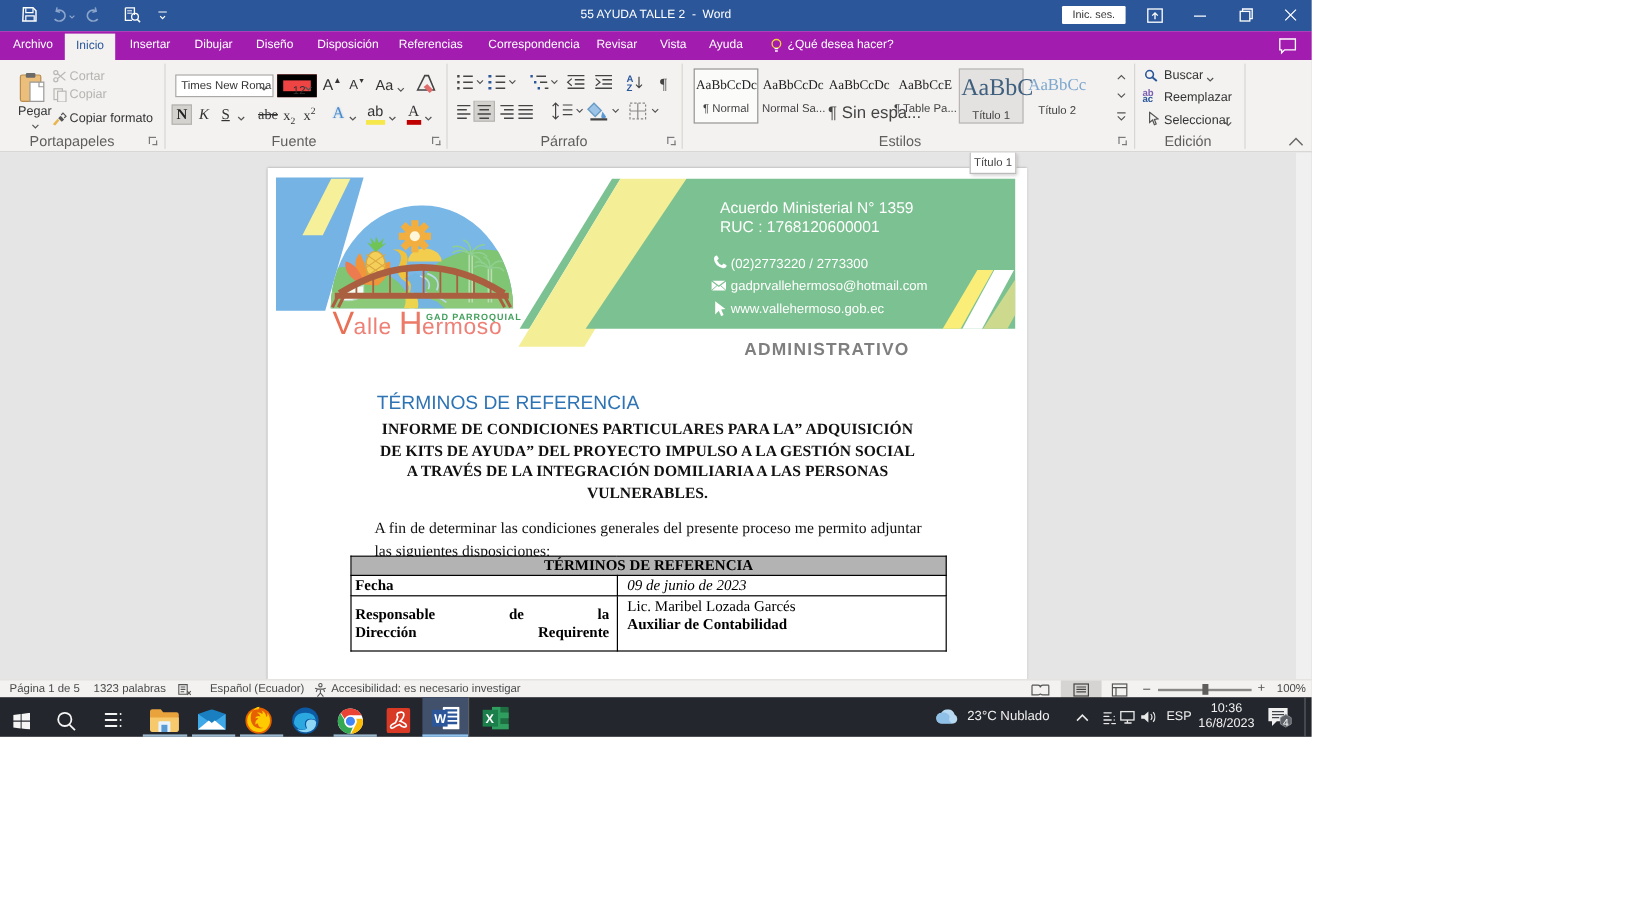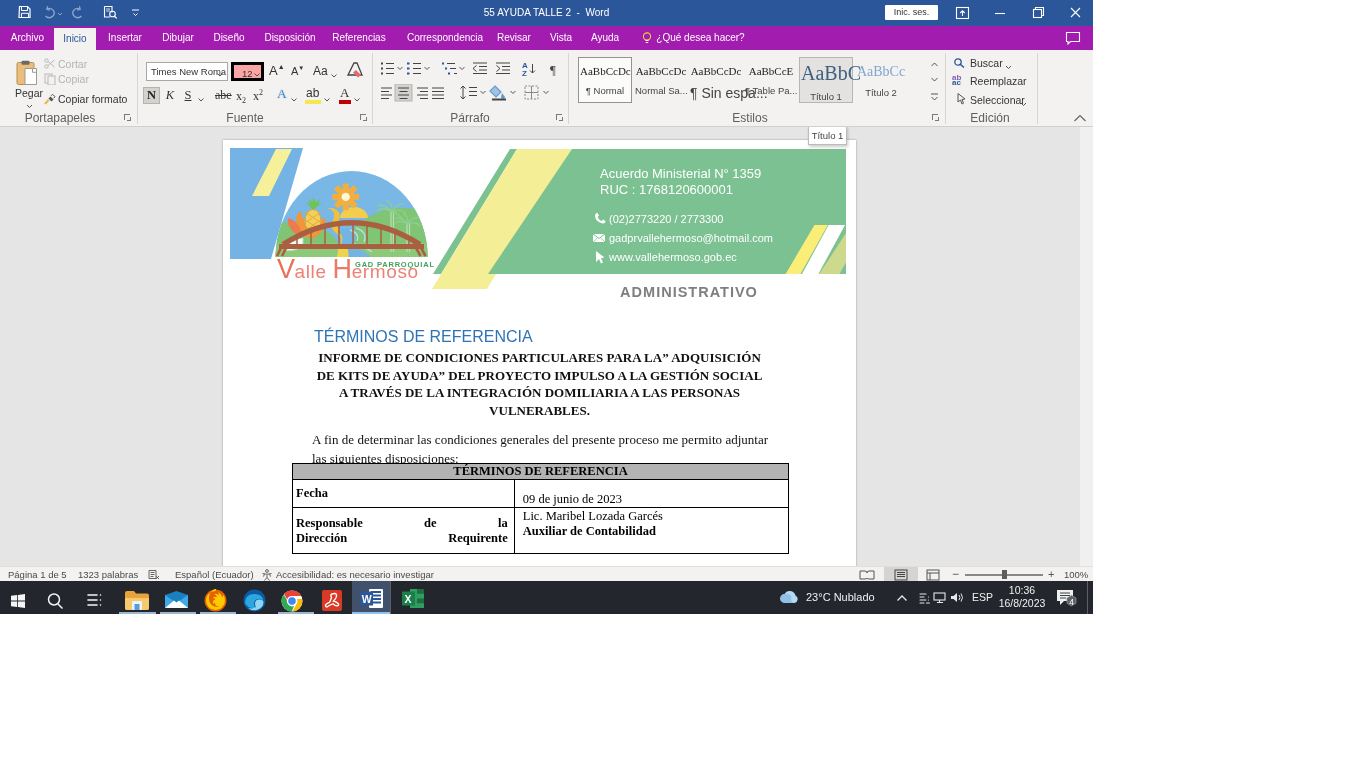--- a/index.html
+++ b/index.html
@@ -130,21 +130,21 @@
           <path d="M8 2.8 l1.5 -1.5 l2.5 2.5 l-1.5 1.5" fill="none" stroke="#555"></path>
       </svg>
       <div class="abs" style="left:58px;top:43px;font-size:10.5px;color:#333;">Copiar formato</div>
       <div class="glabel" style="left:20px;width:80px;">Portapapeles</div>
       <div class="launcher" style="left:122px;"></div>
 
       <div class="abs" style="left:146px;top:12px;width:82px;height:19px;background:#fff;border:1px solid #aaa8a6;font-size:9.5px;color:#333;line-height:17px;padding-left:4px;">Times New Roma</div>
       <div class="abs" style="left:216px;top:18px;"><svg width="8" height="6">
             <path d="M1.5 1.5 l2.5 2.5 L6.5 1.5" stroke="#555" fill="none"></path>
           </svg></div>
-      <div class="abs" style="left:231px;top:12px;width:33px;height:19px;background:#fca5a5;border:3px solid #000000;font-size:9.5px;color:#333;line-height:17px;padding-left:8px;">12</div>
+      <div class="abs" style="left:231px;top:12px;width:33px;height:19px;background:#ef4444;border:5px solid #000000;font-size:9.5px;color:#333;line-height:17px;padding-left:8px;">12</div>
       <div class="abs" style="left:253px;top:18px;"><svg width="8" height="6">
             <path d="M1.5 1.5 l2.5 2.5 L6.5 1.5" stroke="#555" fill="none"></path>
           </svg></div>
       <div class="abs" style="left:269px;top:13px;font-size:13px;color:#333;">A<span style="font-size:7px;vertical-align:6px;">▲</span></div>
       <div class="abs" style="left:291px;top:15px;font-size:11px;color:#333;">A<span style="font-size:6px;vertical-align:5px;">▼</span></div>
       <div class="abs" style="left:313px;top:14px;font-size:12px;color:#333;">Aa</div>
       <div class="abs" style="left:330px;top:19px;"><svg width="8" height="6">
             <path d="M1.5 1.5 l2.5 2.5 L6.5 1.5" stroke="#555" fill="none"></path>
           </svg></div>
       <svg class="abs" style="left:346px;top:11px;" width="18" height="18" viewBox="0 0 18 18">
@@ -375,21 +375,21 @@
           VULNERABLES.
         </div>
         <div class="serif abs" style="left:89px;top:291px;width:456px;text-align:justify;font-size:13px;line-height:18.6px;color:#111;">A fin de determinar las condiciones generales del presente proceso me permito adjuntar las siguientes disposiciones:</div>
         <table class="serif abs" id="doctable" style="left:69px;top:323px;width:497px;border-collapse:collapse;font-size:12.5px;color:#000;">
           <tbody>
               <tr>
                 <td colspan="2" style="background:#b3b3b3;text-align:center;font-weight:bold;height:14px;padding:0;">TÉRMINOS DE REFERENCIA</td>
               </tr>
           <tr>
                 <td style="font-weight:bold;height:17px;padding:0 0 0 3px;">Fecha</td>
-                <td style="padding:12px 0 0 8px;">09 de junio de 2023</td>
+                <td style="padding:0 0 0 8px;font-style:italic;">09 de junio de 2023</td>
               </tr>
           <tr>
                 <td style="font-weight:bold;height:46px;vertical-align:middle;padding:0 6px 0 3px;">
                   <div style="display:flex;justify-content:space-between;">
                     <span>Responsable</span>
                     <span>de</span>
                     <span>la</span>
                   </div>
                   <div style="display:flex;justify-content:space-between;">
                     <span>Dirección</span>

